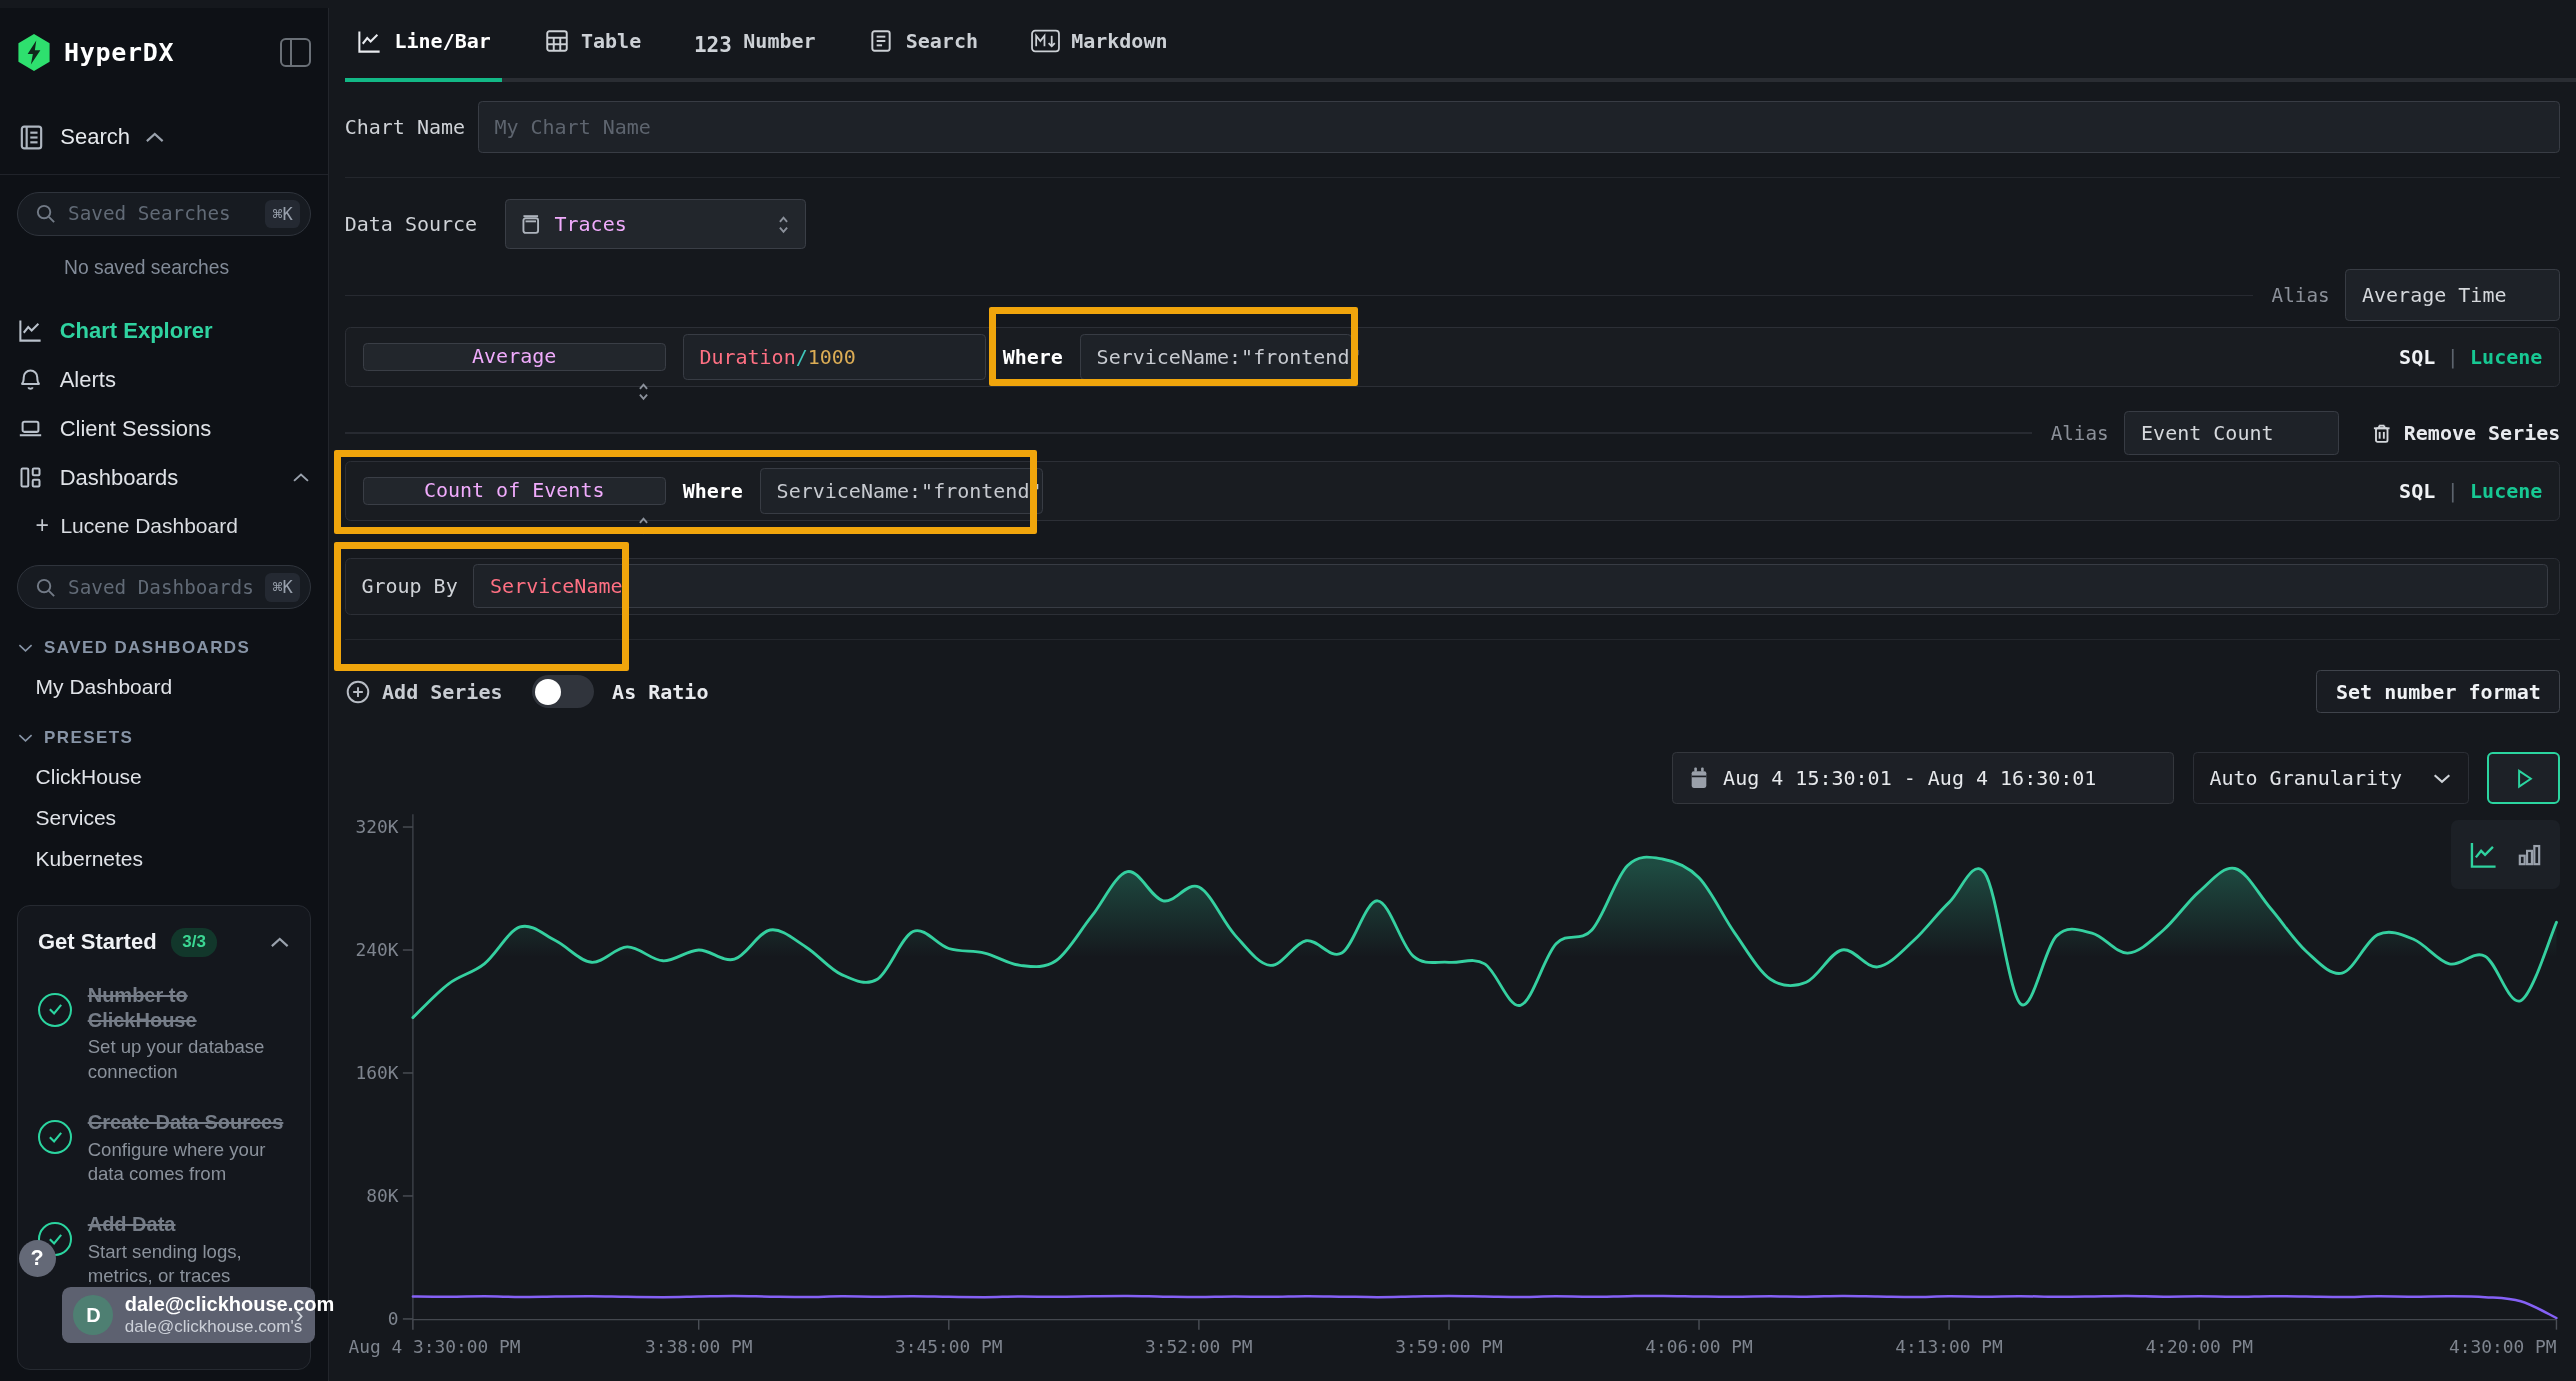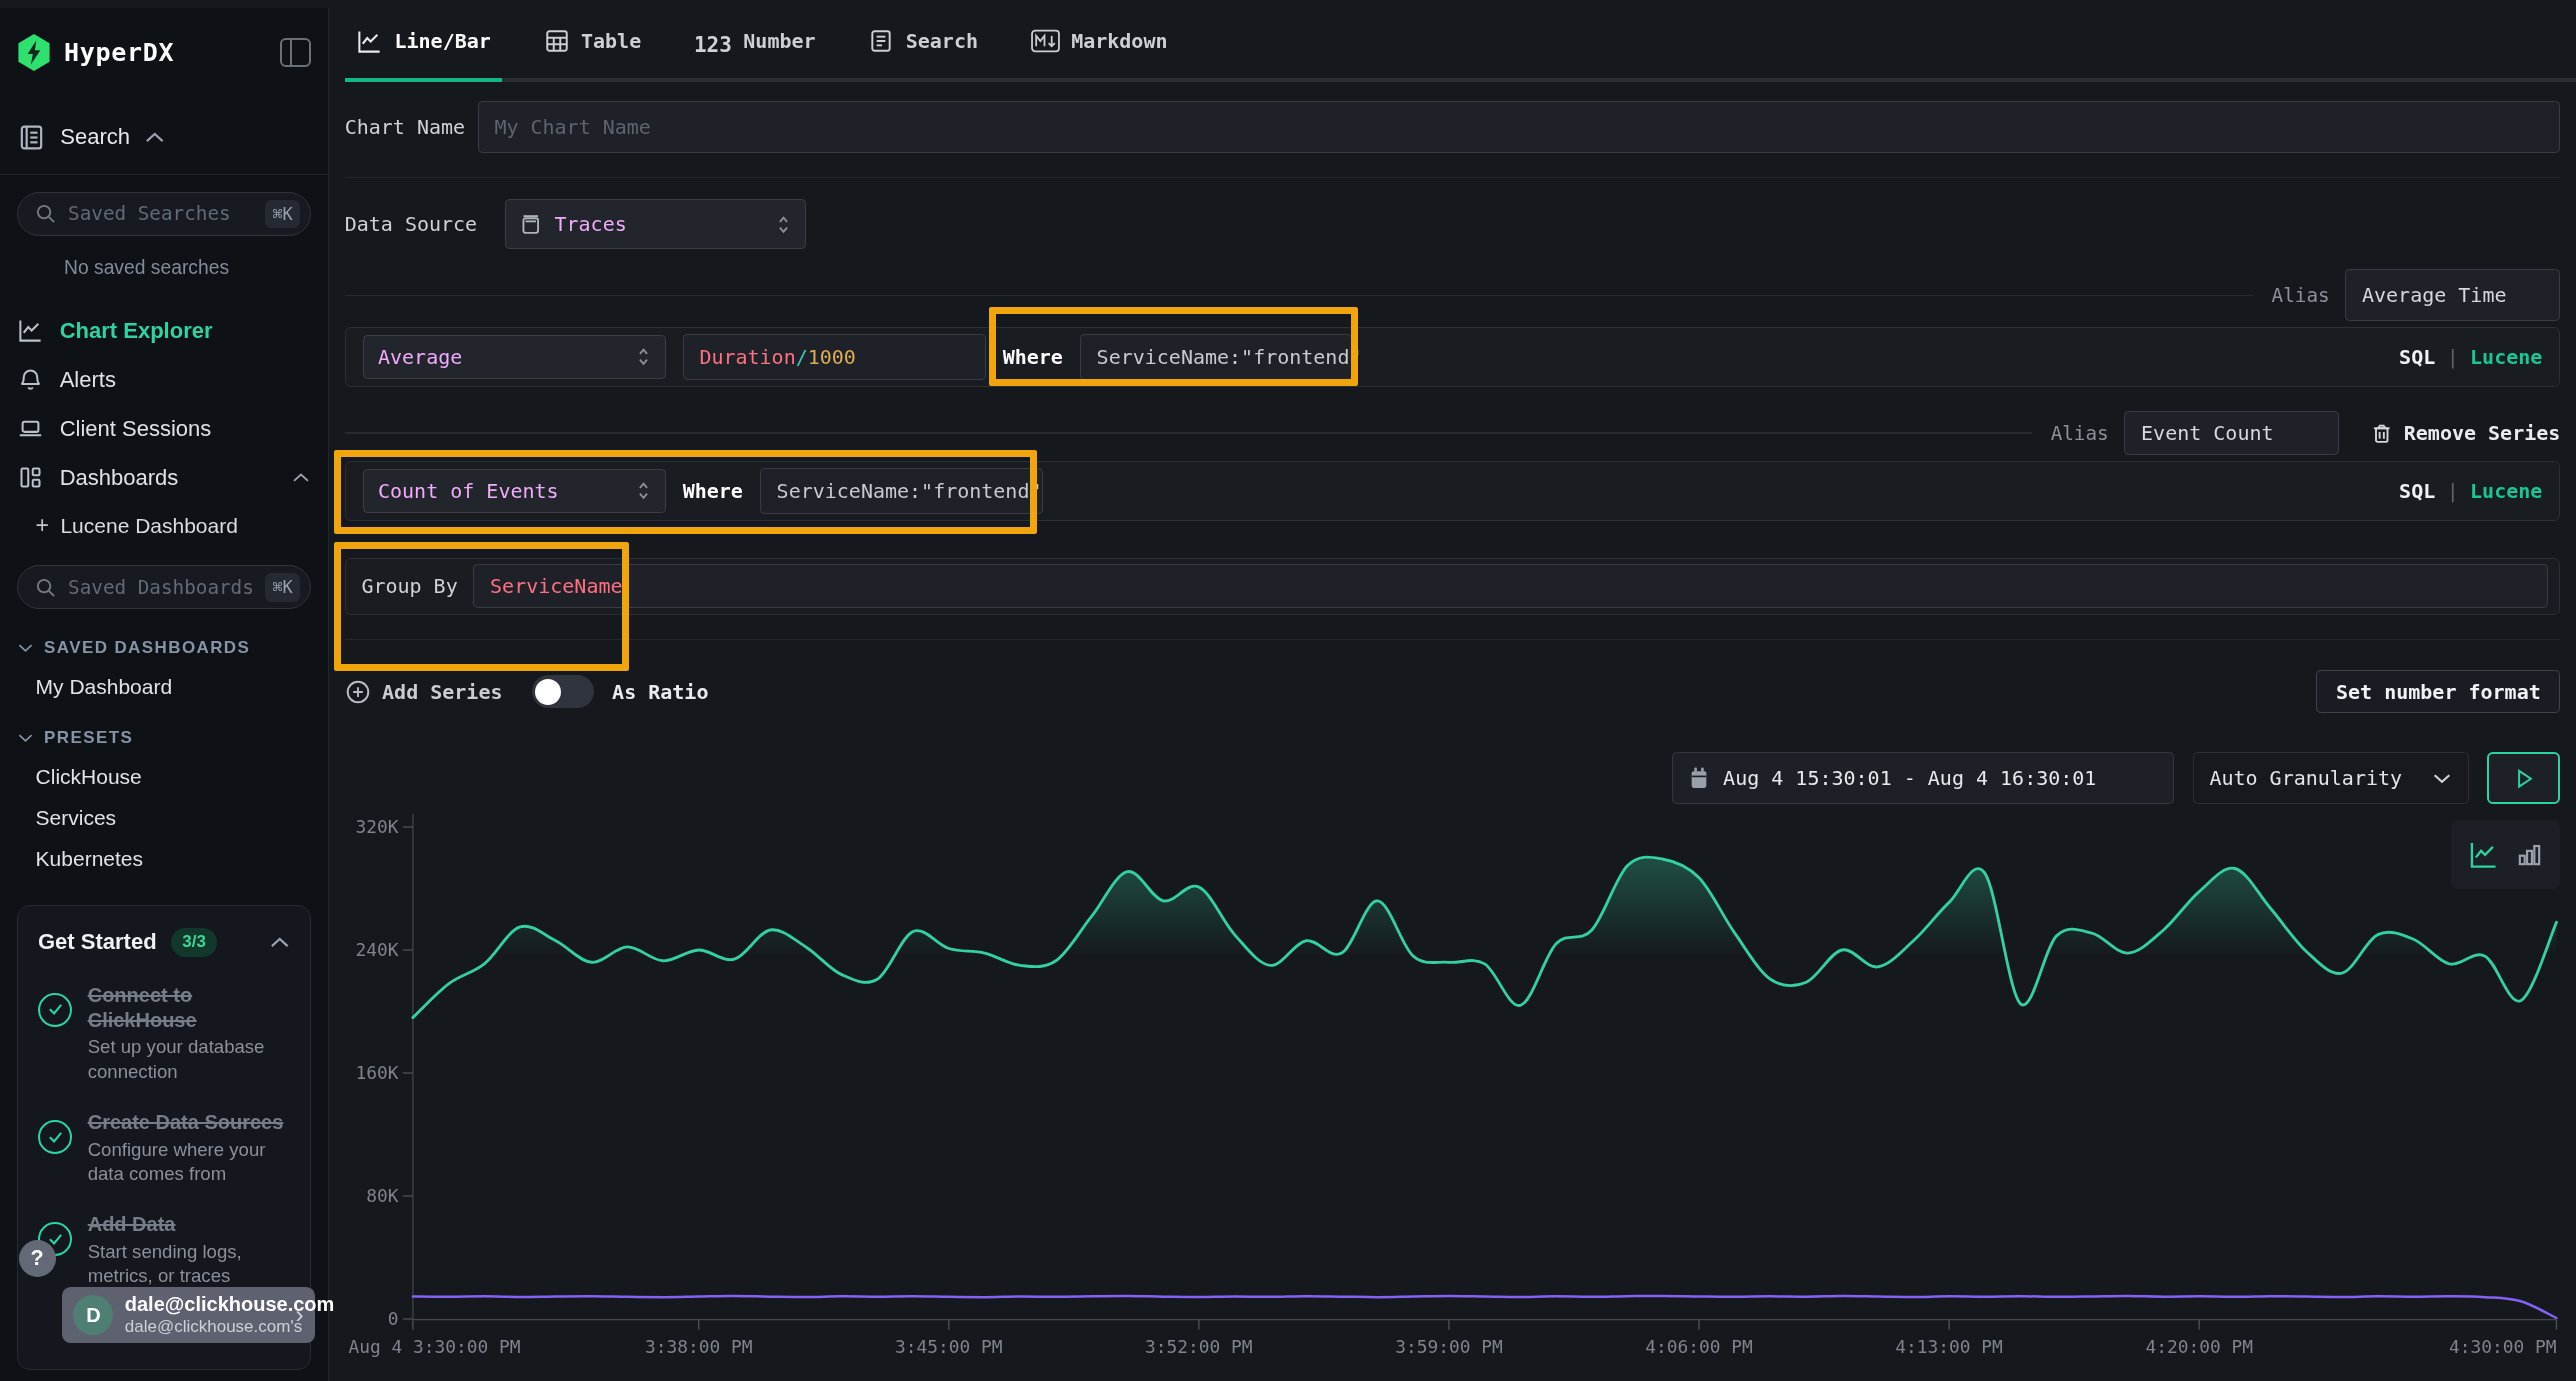--- a/index.html
+++ b/index.html
@@ -86,21 +86,21 @@
 
   .alias-row { margin-top:20px; display:flex; align-items:center; }
   .alias-line { flex:1; height:1.4px; background:#272a31; margin-right:18.6px; }
   .alias-label { font-size:19.3px; color:#8b9099; margin-right:15.7px; }
   .alias-input { width:215px; height:52px; }
   .alias-input.small { height:44px; }
   .remove-btn { display:flex; align-items:center; gap:11.4px; margin-left:31.5px; font-size:20px; font-weight:bold; color:#e8eaee; }
 
   .series-box { position:relative; margin-top:5.7px; height:60px; background:#191c21; border:1.4px solid #2c2f36;
                 border-radius:5.7px; display:flex; align-items:center; padding:0 17px; gap:17px; }
-  .sel-agg { width:303px; height:44px; }
+  .sel-agg { width:303px; height:28px;flex-direction:column; }
   .field-input { width:303px; height:46px; gap:0; }
   .where-label { font-size:20px; font-weight:bold; color:#fff; }
   .where-input { width:272px; height:46px; color:#c7cad0; }
   .where-input.w2 { width:283px; }
   .sqlucene { margin-left:auto; display:flex; align-items:center; gap:11.4px; font-size:20px; }
   .sql { color:#f0f2f5; font-weight:bold; }
   .pipe { color:#5c636d; }
   .lucene { color:#17c893; font-weight:bold; }
 
   .groupby-box { position:relative; margin-top:37px; height:57px; background:#191c21; border:1.4px solid #2c2f36;
@@ -281,21 +281,21 @@
             </svg>
         </span>
       </div>
       <div class="gs-item">
         <span class="check-circle">
           <svg class="icon" width="17" height="14.3" viewBox="0 0 24 20" fill="none" stroke="#2bd5a0" stroke-width="3">
               <polyline points="4,10 10,16 20,4"></polyline>
             </svg>
         </span>
         <span class="gs-texts">
-          <span class="gs-item-title">Connect to ClickHouse</span>
+          <span class="gs-item-title">Number to ClickHouse</span>
           <div class="gs-item-desc">Set up your database connection</div>
         </span>
       </div>
       <div class="gs-item">
         <span class="check-circle">
           <svg class="icon" width="17" height="14.3" viewBox="0 0 24 20" fill="none" stroke="#2bd5a0" stroke-width="3">
               <polyline points="4,10 10,16 20,4"></polyline>
             </svg>
         </span>
         <span class="gs-texts">

